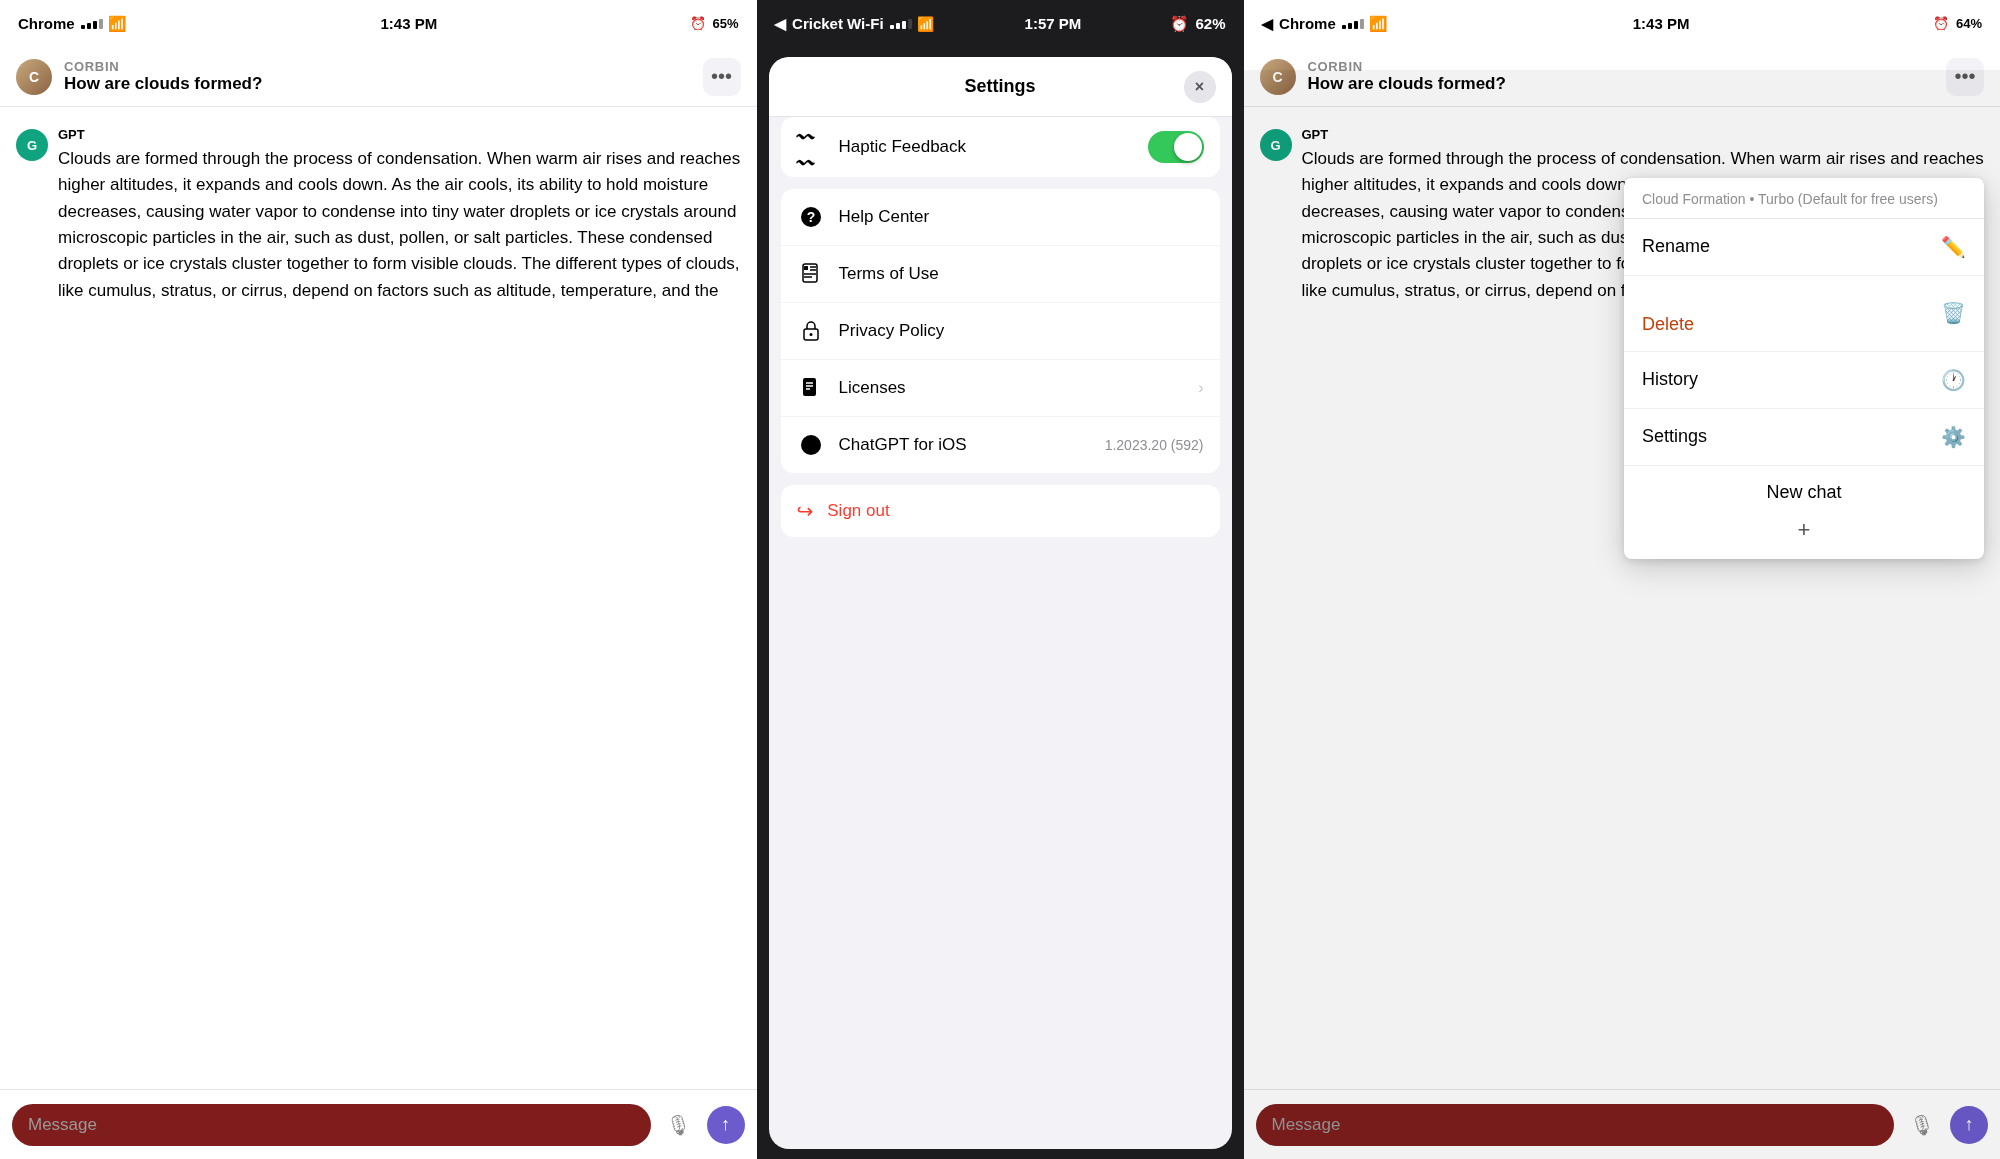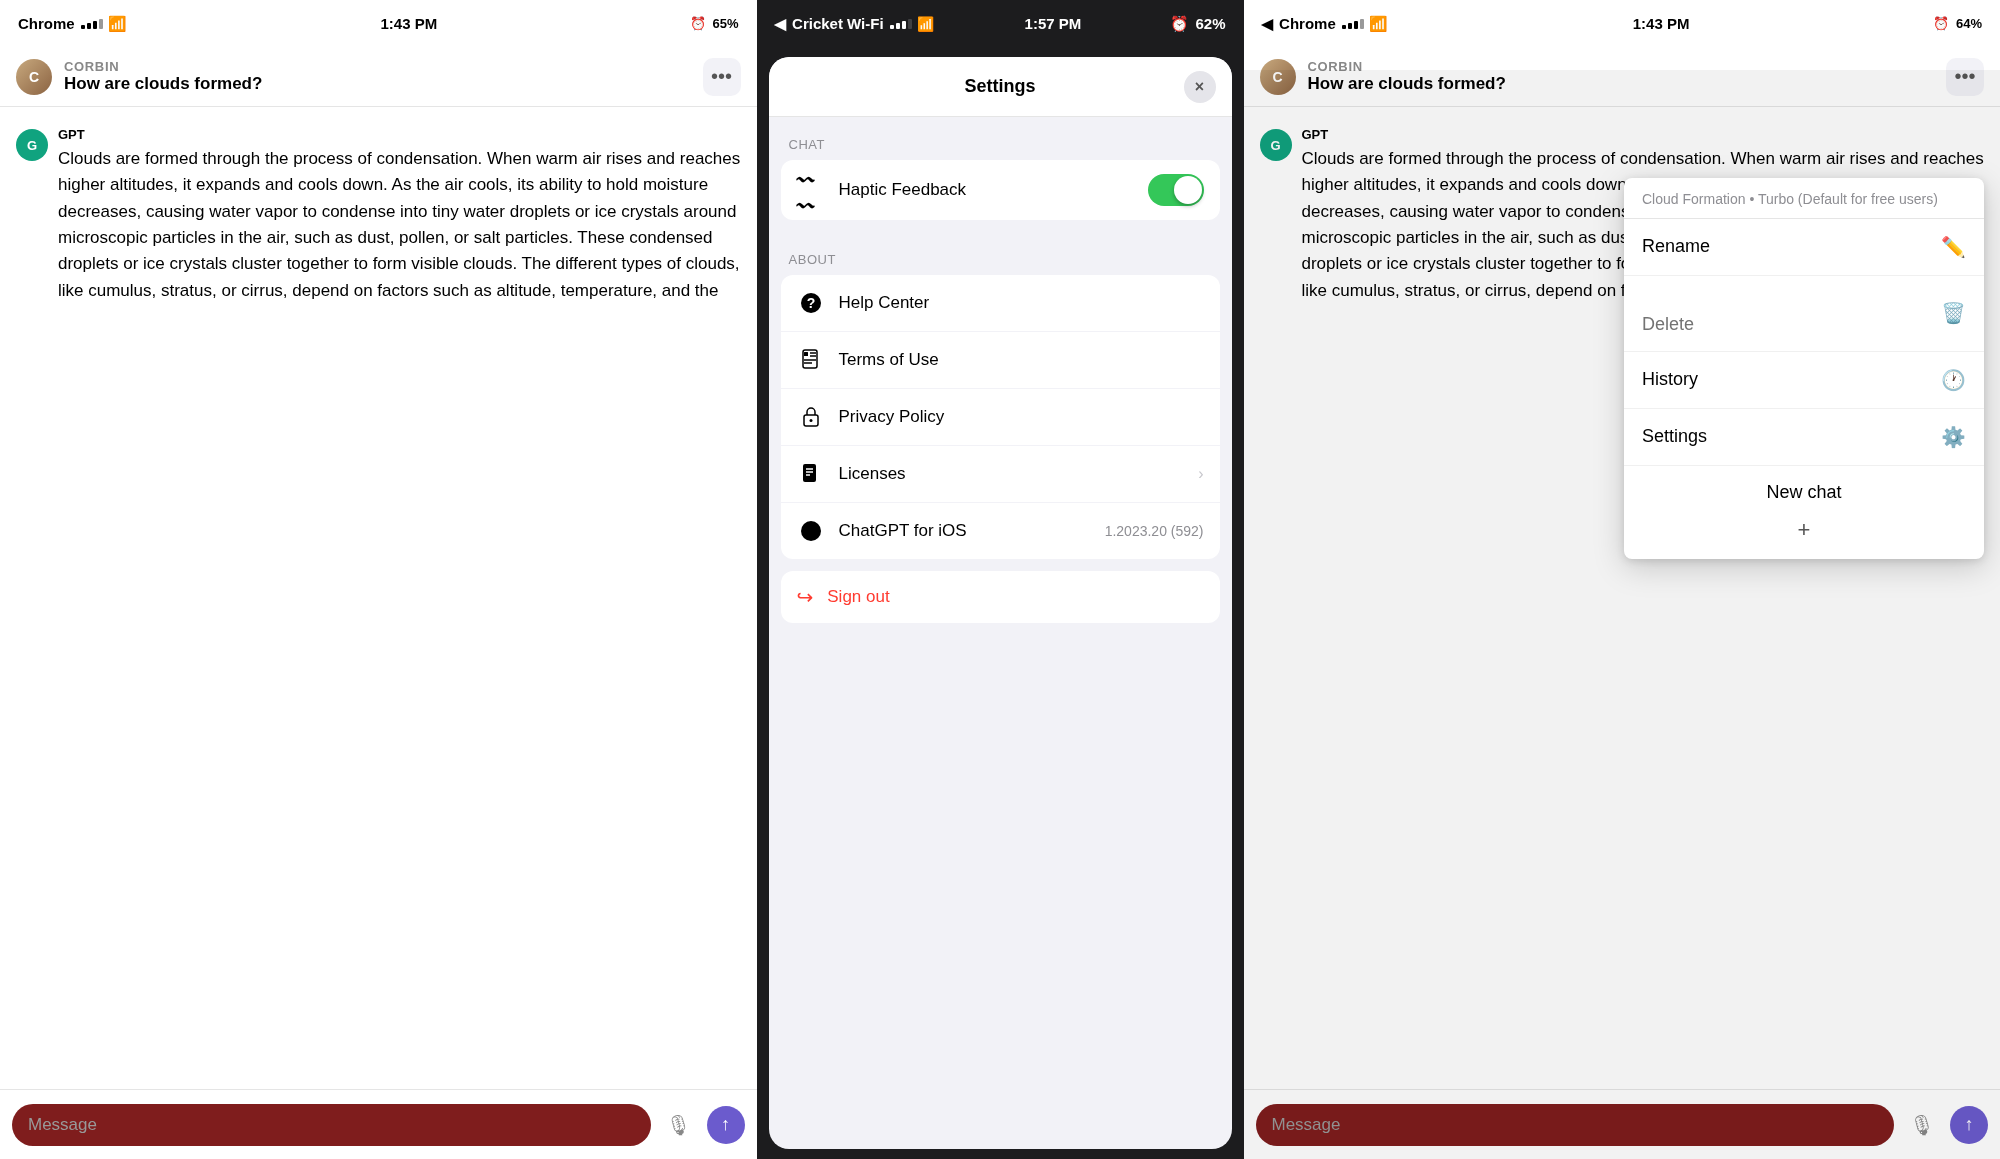--- a/index.html
+++ b/index.html
@@ -311,21 +311,21 @@
       align-items: center;
       padding: 16px 18px;
       gap: 14px;
       cursor: pointer;
       border-bottom: 1px solid #f0f0f0;
     }
     .context-item:last-child { border-bottom: none; flex-direction: column; }
     .context-item-label {
       flex: 1; font-size: 18px; color: #000;
     }
-    .context-item-label.danger { color: #737373; margin-top: 22px; }
+    .context-item-label.danger { color: #c2410c; margin-top: 22px; }
     .context-item-icon { font-size: 20px; color: #8e8e93; }
     .context-item-icon.danger { color: #ff3b30; }
   </style>
 </head>
 <body>
 
 <div class="phone-panel">
 
   <div class="status-bar">
     <div class="status-left">
@@ -393,32 +393,30 @@
   </div>
 
   <div class="settings-modal">
     <div class="settings-modal-header">
       <span class="settings-title">Settings</span>
       <div class="settings-close">×</div>
     </div>
 
     <div class="settings-body">
 
-      <div class="settings-section-header">CHAT</div>
       <div class="settings-group">
         <div class="settings-row">
           <div class="settings-row-icon">〰〰</div>
           <span class="settings-row-label">Haptic Feedback</span>
           <div class="toggle">
             <div class="toggle-knob"></div>
           </div>
         </div>
       </div>
 
-      <div class="settings-section-header">ABOUT</div>
       <div class="settings-group">
         <div class="settings-row">
           <div class="settings-row-icon">
             <svg width="22" height="22" viewBox="0 0 22 22" fill="none">
               <circle cx="11" cy="11" r="10" fill="#000"></circle>
               <text x="11" y="16" text-anchor="middle" fill="white" font-size="14" font-weight="700">?</text>
             </svg>
           </div>
           <span class="settings-row-label">Help Center</span>
         </div>

